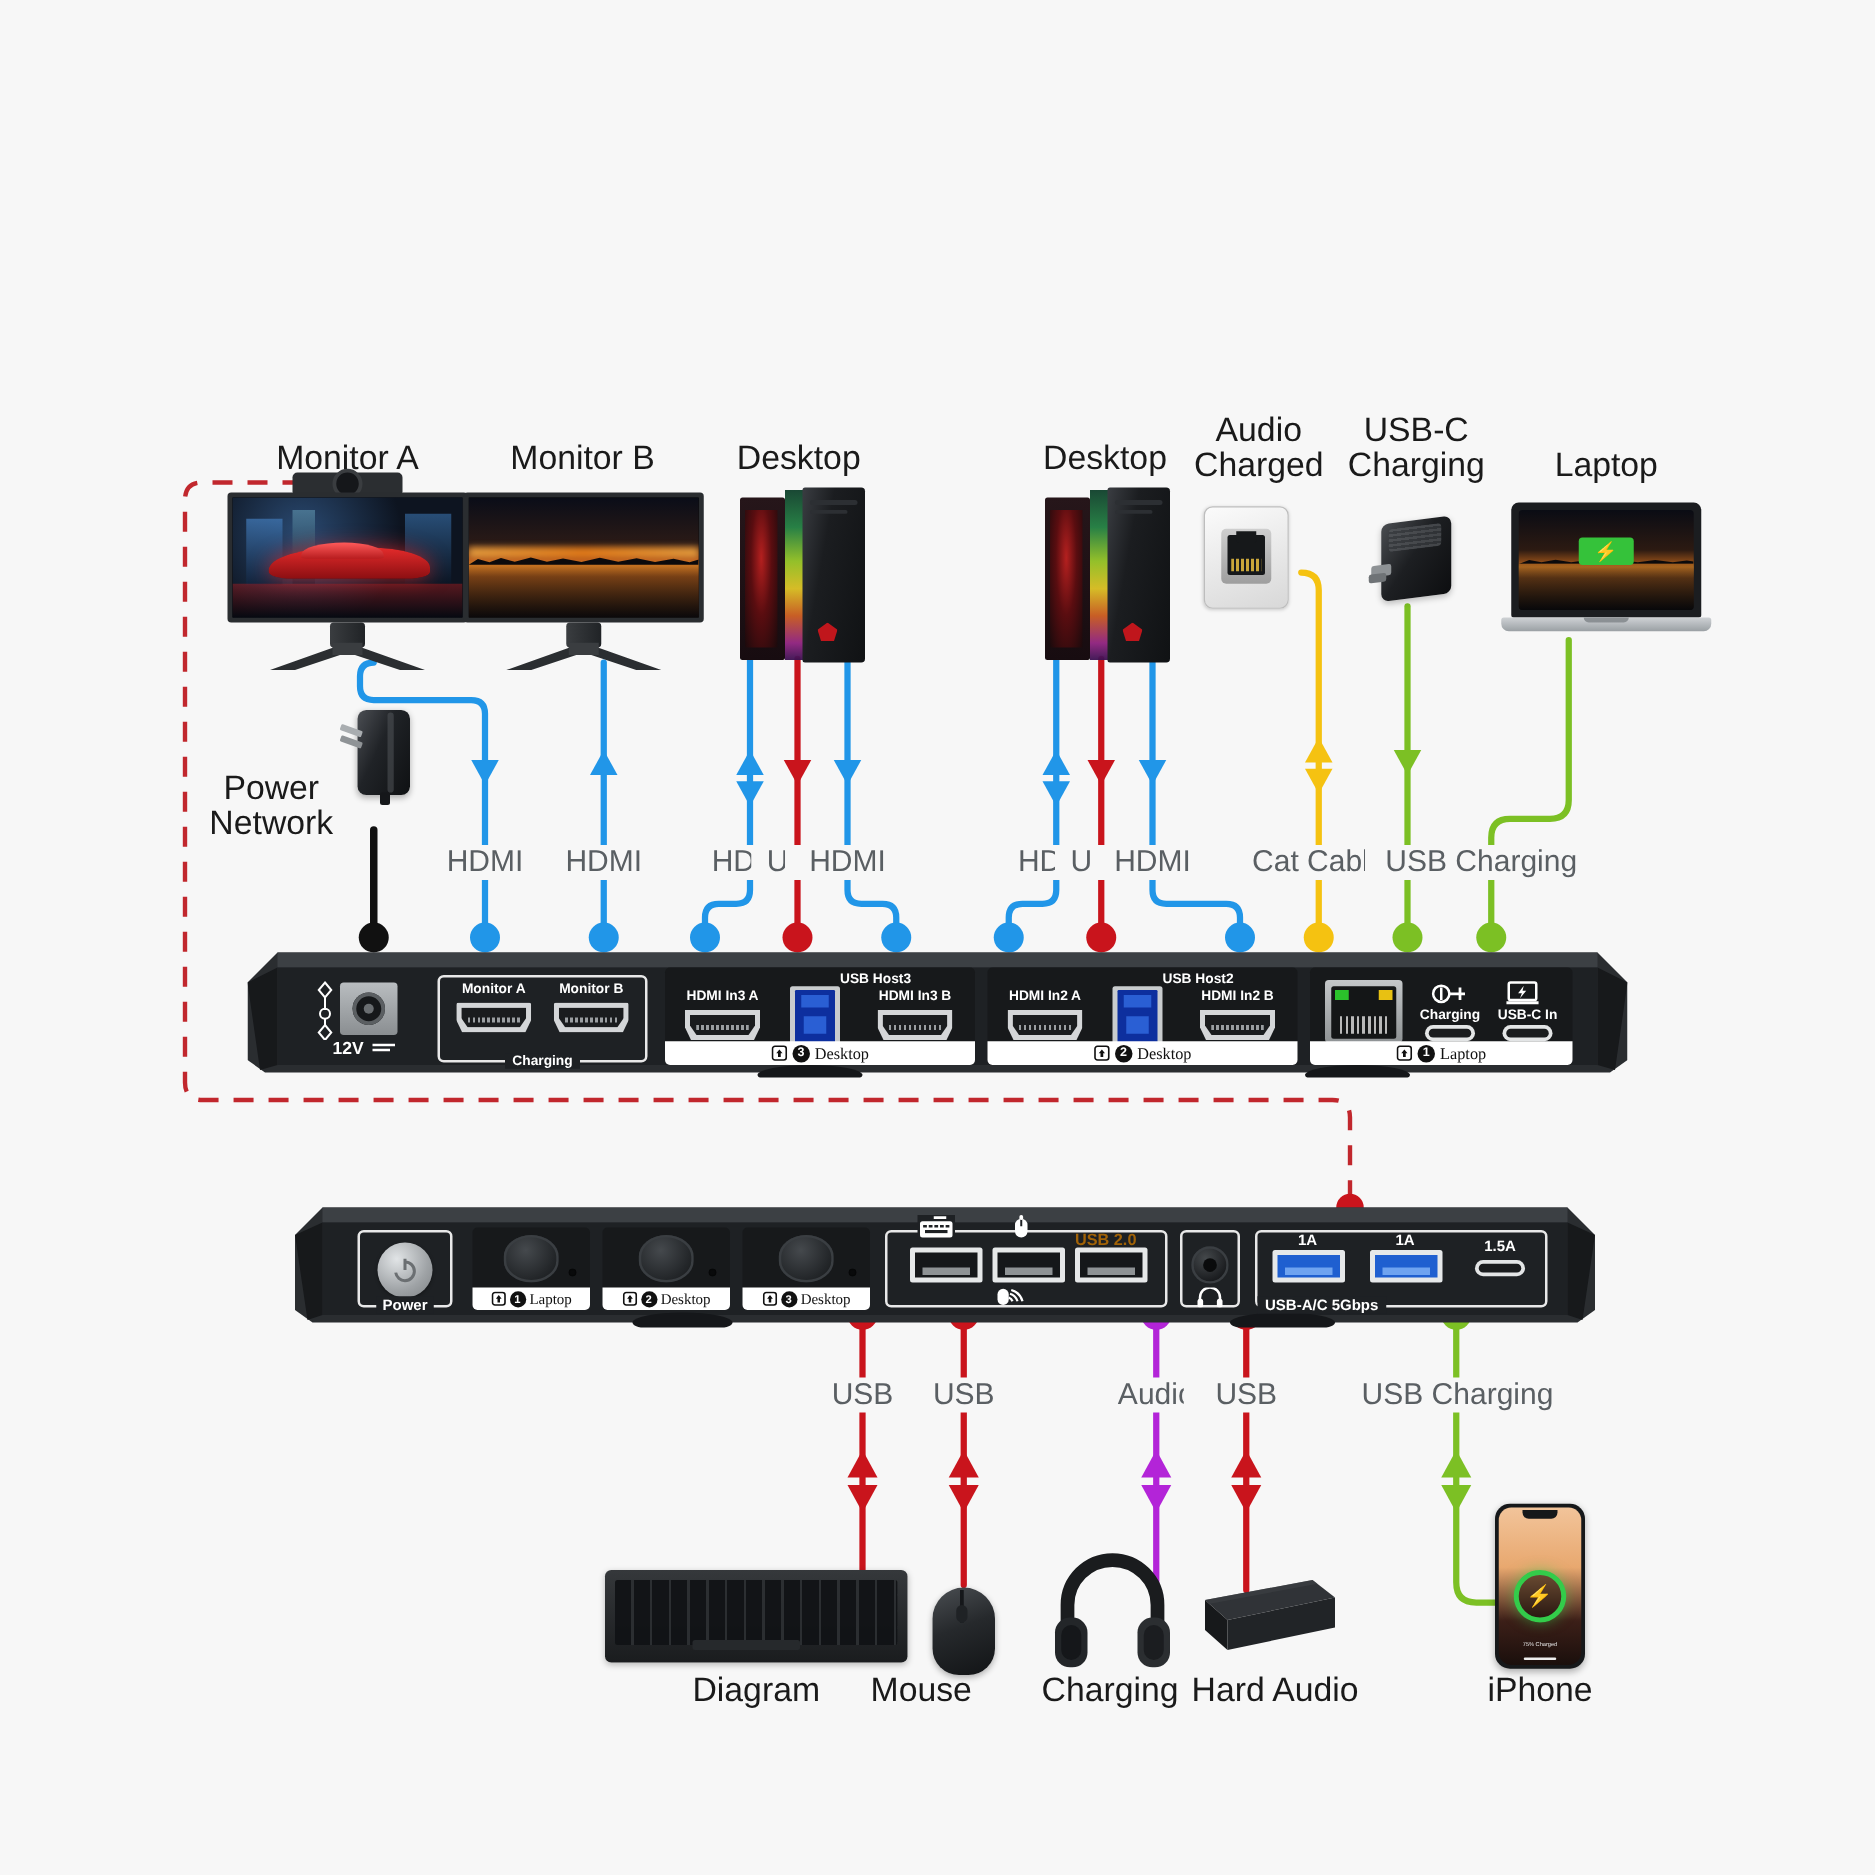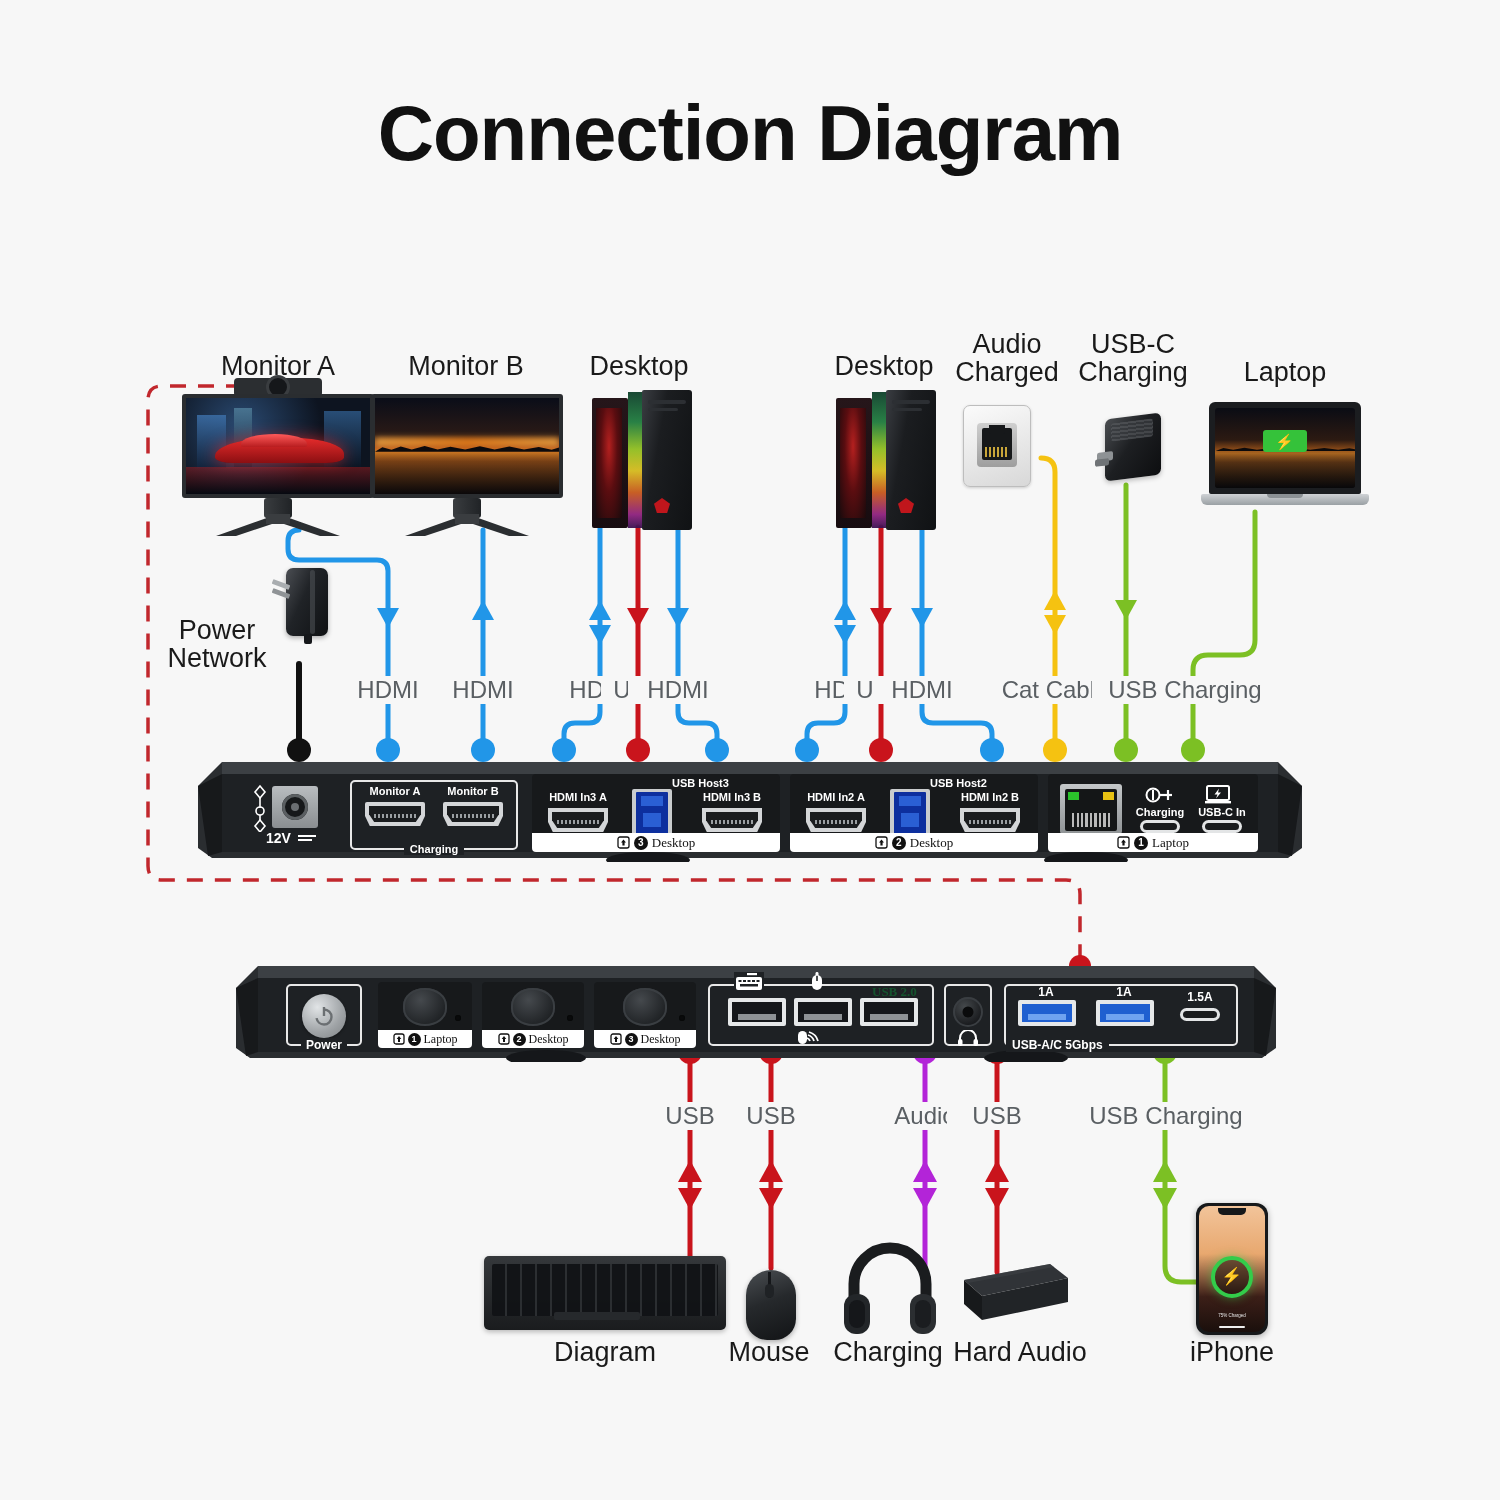--- a/index.html
+++ b/index.html
@@ -40,21 +40,20 @@
   .mon-neck { position:absolute; background:linear-gradient(90deg,#3a3d40,#202326); border-radius:3px;}
 
   
   .tower { position:absolute; }
 </style>
 </head>
 <body>
 
 <div id="stage">
 
-  <div id="title">Connection Diagram</div>
 
   <svg class="layer" viewBox="0 0 1500 1500">
     <defs>
       <style>
         .w  { fill:none; stroke-width:5; stroke-linecap:round; stroke-linejoin:round; }
         .hd { stroke:#2196e8; }
         .ub { stroke:#c9141c; }
         .ct { stroke:#f5c211; }
         .ch { stroke:#7cc024; }
         .au { stroke:#b324d8; }
@@ -481,21 +480,21 @@
         <div style="position:absolute;left:10px;top:16px;width:38px;height:6px;background:#8e9295;"></div>
       </div>
       <div style="position:absolute;left:86px;top:42px;width:26px;height:18px;">
         <svg viewBox="0 0 26 18" style="width:26px;height:18px;">
           <rect x="2" y="3" width="9" height="13" rx="4.5" fill="#fff"></rect>
           <path d="M14,13 a5,5 0 0 0 -3,-3" fill="none" stroke="#fff" stroke-width="1.8"></path>
           <path d="M18,13 a9,9 0 0 0 -6,-6" fill="none" stroke="#fff" stroke-width="1.8"></path>
           <path d="M22,13 a13,13 0 0 0 -9,-9" fill="none" stroke="#fff" stroke-width="1.8"></path>
         </svg>
       </div>
-      <div style="position:absolute;left:150px;top:-2px;color:#14532d;font-size:13px;font-weight:700;font-family:Liberation Serif, serif;margin-left:12px;">USB 2.0</div>
+      <div style="position:absolute;left:150px;top:-2px;color:#a16207;font-size:13px;font-weight:700;font-family:Liberation Sans, sans-serif;">USB 2.0</div>
       <div style="position:absolute;left:150px;top:12px;width:58px;height:28px;background:#e6e8e9;border-radius:2px;">
         <div style="position:absolute;left:4px;top:4px;right:4px;bottom:4px;background:#15171a;"></div>
         <div style="position:absolute;left:10px;top:16px;width:38px;height:6px;background:#8e9295;"></div>
       </div>
     </div>
 
     <div style="position:absolute;left:708px;top:22px;width:48px;height:62px;border:2px solid #e8e8e8;border-radius:5px;">
       <div style="position:absolute;left:50%;top:11px;transform:translateX(-50%);width:30px;height:30px;border-radius:50%;background:radial-gradient(circle at 38% 32%,#44484b,#1b1d20 65%,#0b0c0d);box-shadow:inset 0 0 0 2px #3a3e42;">
         <div style="position:absolute;left:50%;top:50%;transform:translate(-50%,-50%);width:11px;height:11px;border-radius:50%;background:#0a0b0c;"></div>
       </div>
@@ -602,18 +601,18 @@
   <div class="cable-label" style="left:985px; top:676px; width:140px;">Cat Cable</div>
   <div class="cable-label" style="left:1092px; top:676px; width:186px;">USB Charging</div>
 
   <div class="cable-label" style="left:640px; top:1102px; width:100px;">USB</div>
   <div class="cable-label" style="left:721px; top:1102px; width:100px;">USB</div>
   <div class="cable-label" style="left:865px; top:1102px; width:120px;">Audio</div>
   <div class="cable-label" style="left:947px; top:1102px; width:100px;">USB</div>
   <div class="cable-label" style="left:1073px; top:1102px; width:186px;">USB Charging</div>
 
   <div class="dev-label" style="left:505px; top:1338px; width:200px;">Diagram</div>
-  <div class="dev-label" style="left:701px; top:1338px; width:136px;">Mouse</div>
+  <div class="dev-label" style="left:669px; top:1338px; width:136px;">Mouse</div>
   <div class="dev-label" style="left:818px; top:1338px; width:140px;">Charging</div>
   <div class="dev-label" style="left:952px; top:1338px; width:136px;">Hard Audio</div>
   <div class="dev-label" style="left:1162px; top:1338px; width:140px;">iPhone</div>
 
 </div>
 
 </body></html>

